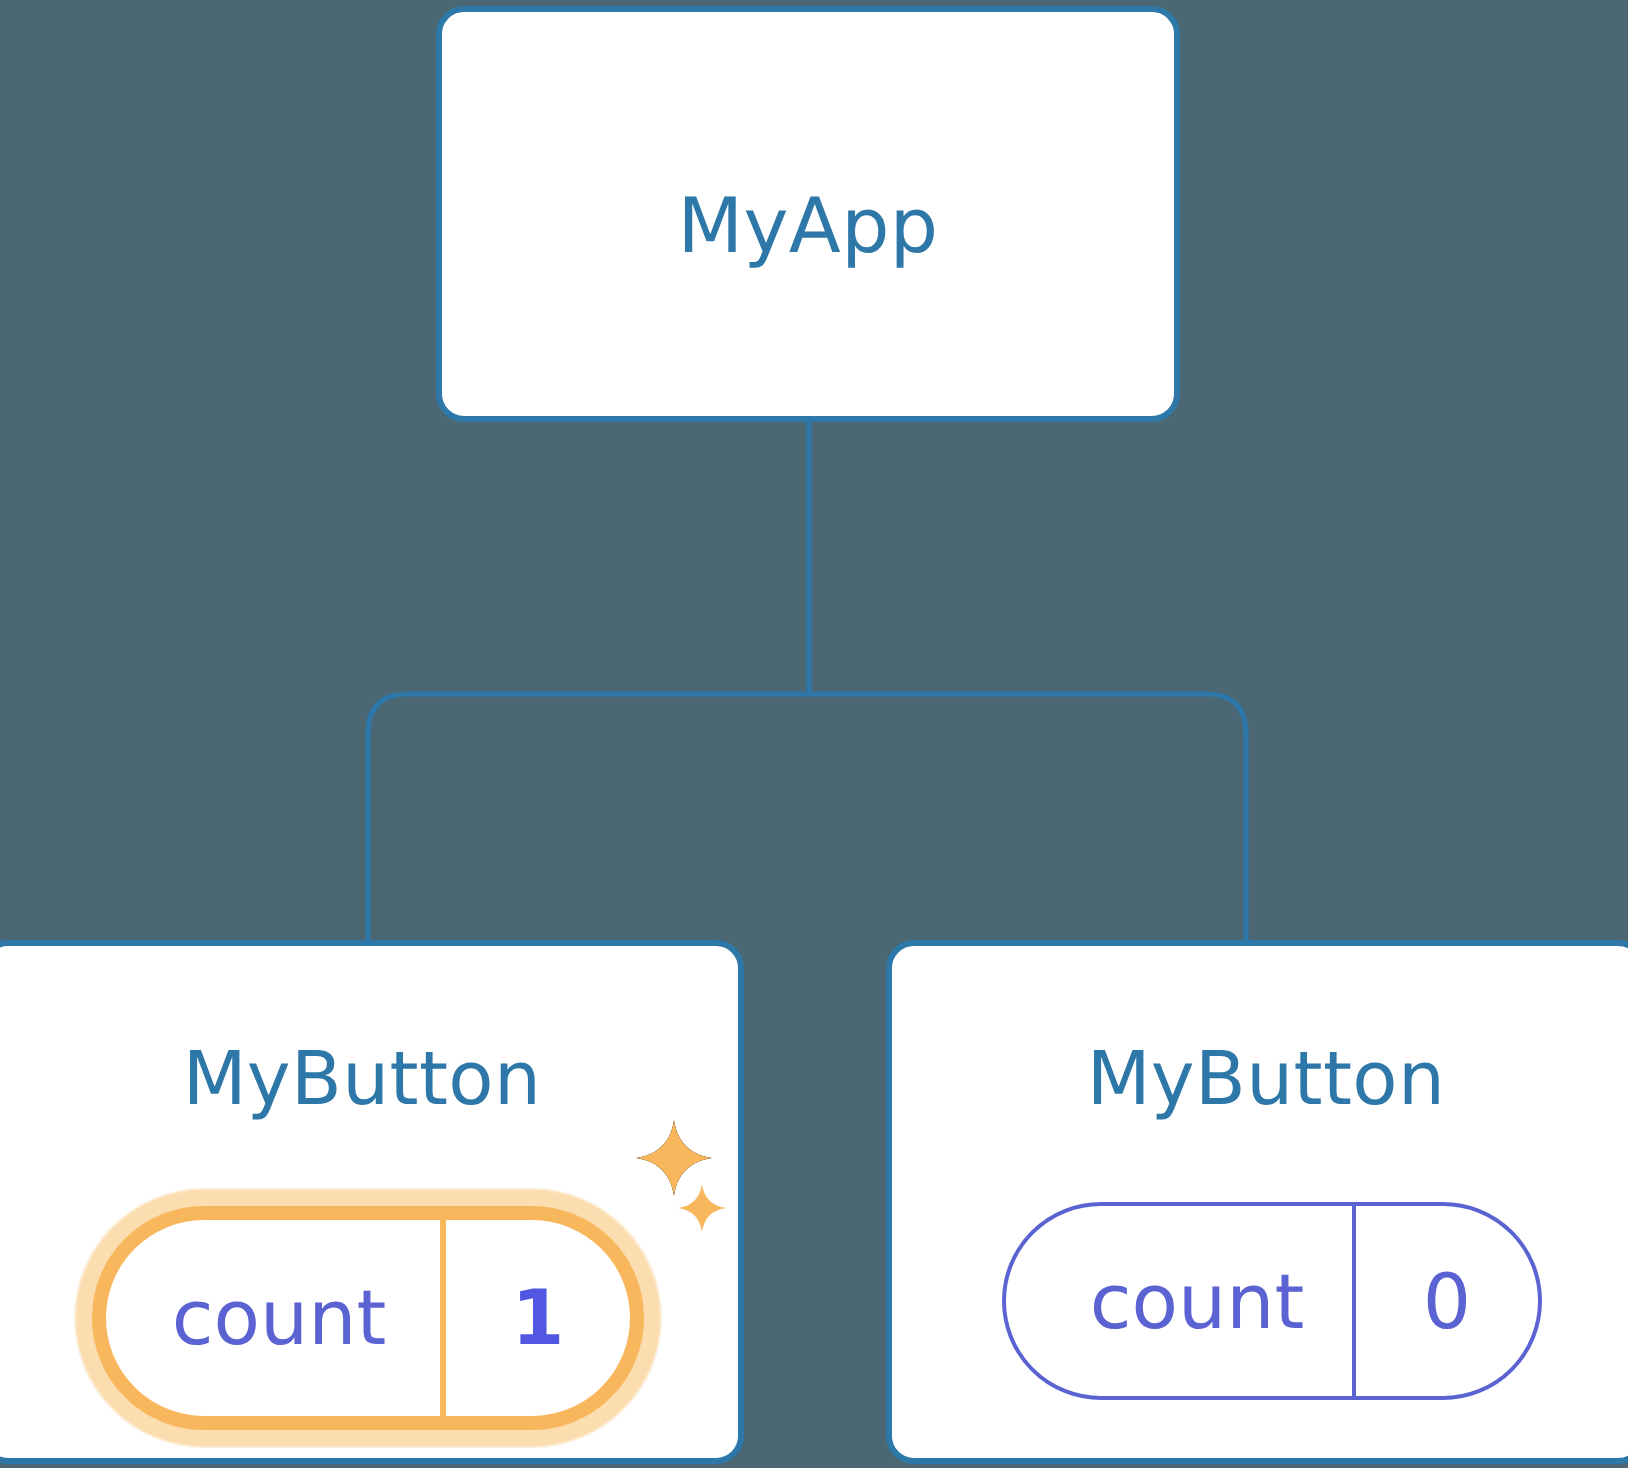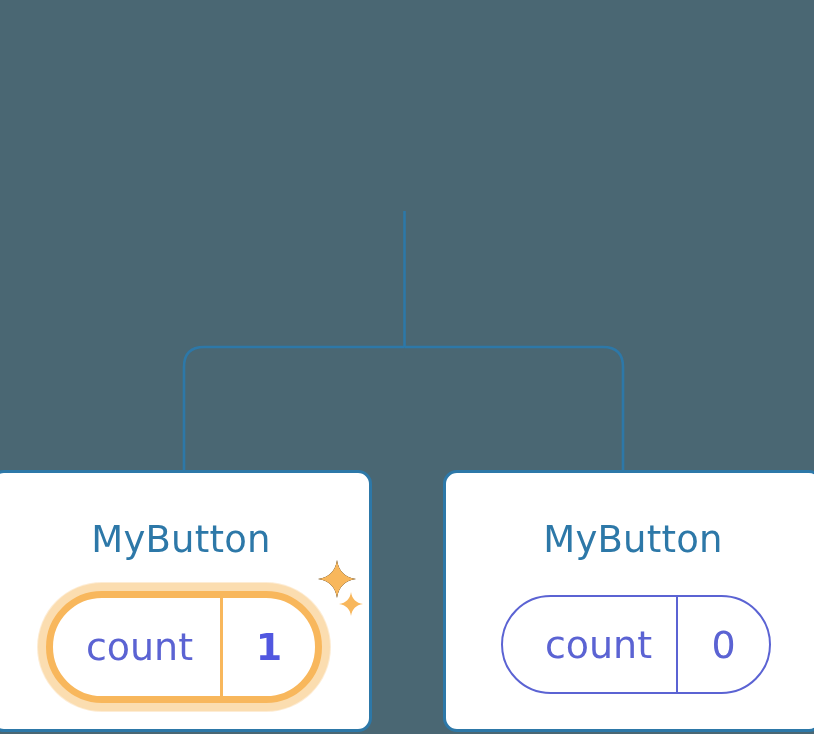--- a/index.html
+++ b/index.html
@@ -81,21 +81,21 @@
   .btn-node-title {
     top: 46px;
     font-size: 37px;
     line-height: 42px;
   }
 
   
   .pill-wrap {
     position: absolute;
     display: flex;
-    align-items: flex-start;
+    align-items: flex-end;
     justify-content: center;
   }
 
   .pill {
     position: relative;
     display: flex;
     align-items: stretch;
     background: #ffffff;
     box-sizing: border-box;
   }
@@ -188,20 +188,23 @@
 <div id="stage">
 
   <svg id="connectors" viewBox="0 0 814 734" width="814" height="734" fill="none">
 
     <path d="M404.5 211 L404.5 347" stroke="#2d78a8" stroke-width="2.6" stroke-linecap="butt"></path>
 
     <path d="M404.5 347 L204 347 Q184 347 184 367 L184 470" stroke="#2d78a8" stroke-width="2.6" fill="none" stroke-linecap="butt"></path>
     <path d="M404.5 347 L603 347 Q623 347 623 367 L623 470" stroke="#2d78a8" stroke-width="2.6" fill="none" stroke-linecap="butt"></path>
   </svg>
 
+  <div class="node" id="node-myapp">
+    <div class="node-title">MyApp</div>
+  </div>
 
   <div class="node" id="node-button-left">
     <div class="node-title btn-node-title">MyButton</div>
 
     <div class="pill-wrap" style="left:22px; top:110px; width:338px; height:140px;">
       <div class="pill-hl-outer">
         <div class="pill pill-hl pill-hl-border">
           <div class="pill-label">count</div>
           <div class="pill-value">1</div>
         </div>

